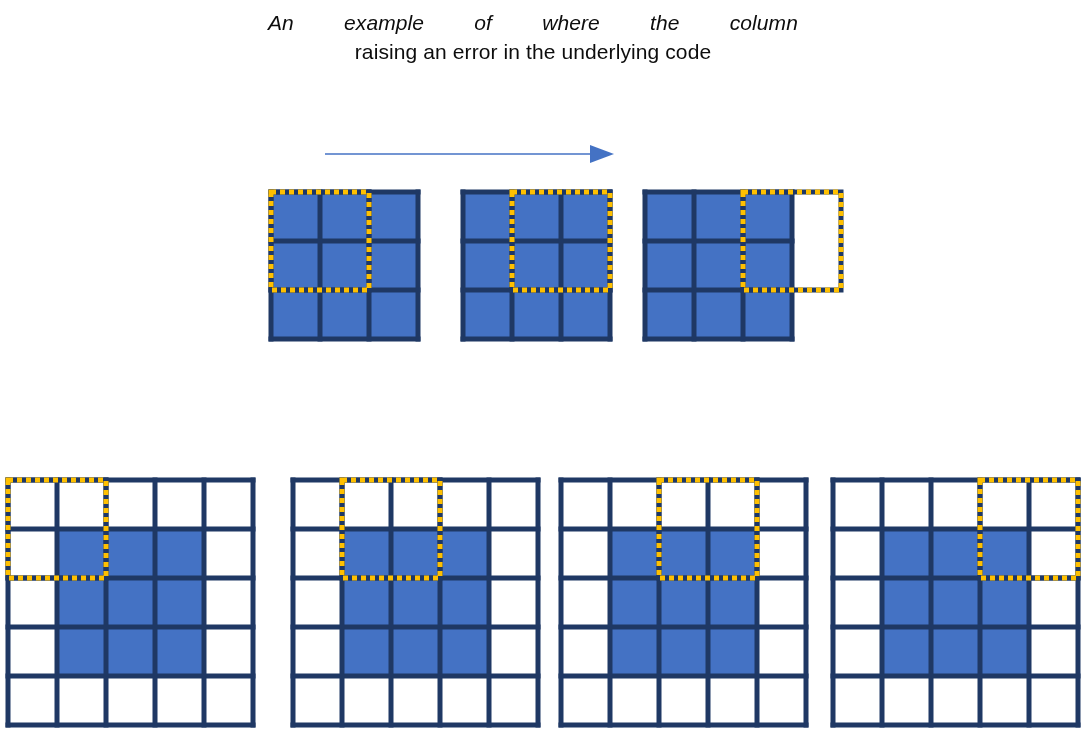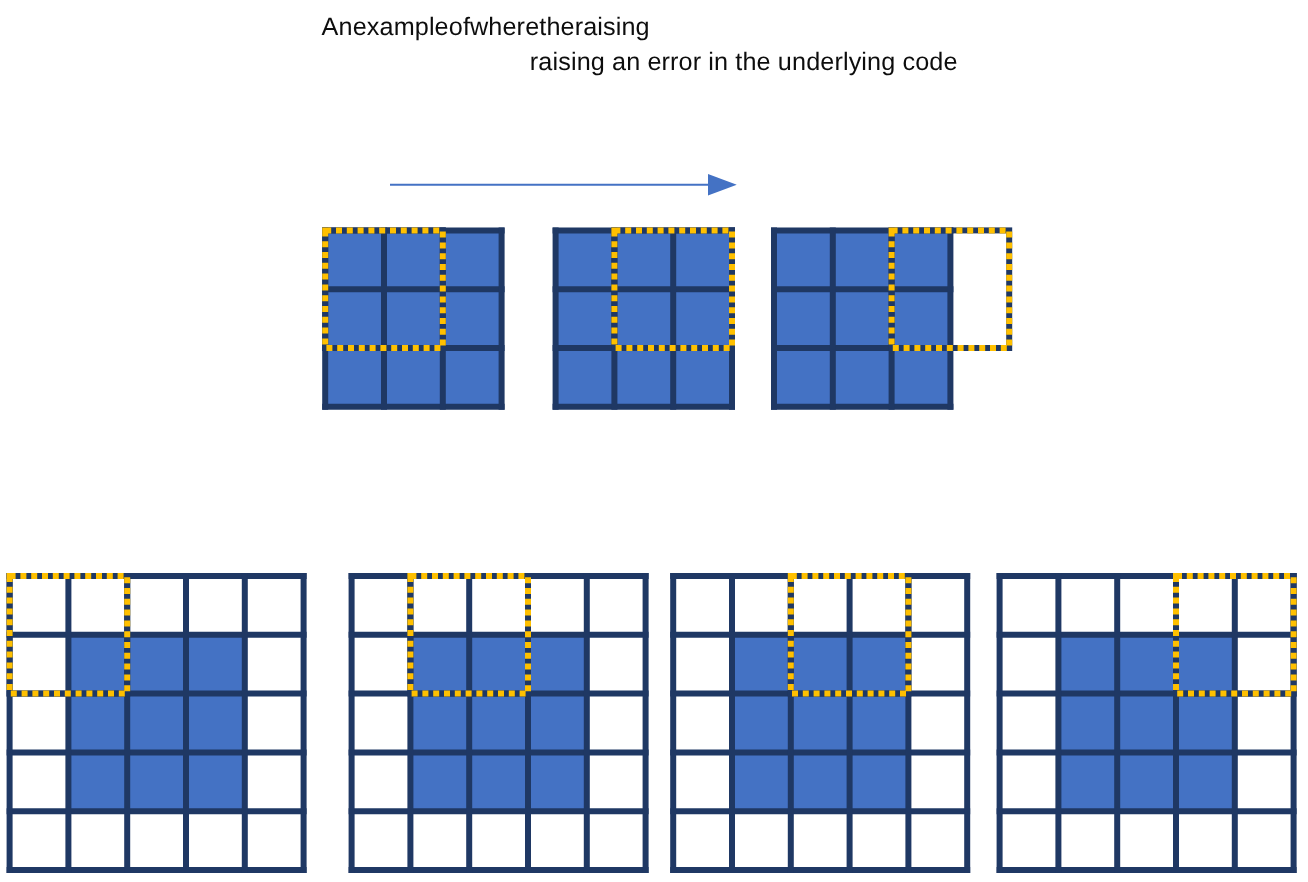--- a/index.html
+++ b/index.html
@@ -29,24 +29,25 @@
     text-justify: inter-word;
     color: #0d0d0d;
     letter-spacing: 0.1px;
   }
   #caption .line {
     display: block;
     white-space: nowrap;
   }
   #caption .line.j {
     display: flex;
-    justify-content: flex-start;
+    justify-content: space-between;
+    font-style: italic;
   }
   #caption .line.last {
-    text-align: right;
+    text-align: center;
   }
 
   
   #stride-arrow {
     position: absolute;
     left: 322px;
     top: 140px;
     width: 292px;
     height: 28px;
   }
@@ -74,21 +75,21 @@
 </head>
 <body>
 
 <div id="caption">
   <span class="line j">
     <span>An</span>
     <span>example</span>
     <span>of</span>
     <span>where</span>
     <span>the</span>
-    <span>raising</span>
+    <span>column</span>
   </span>
   <span class="line last">raising an error in the underlying code</span>
 </div>
 
 <div id="stride-arrow">
   <svg width="292" height="28" viewBox="0 0 292 28">
     <line class="arrow-line" x1="3" y1="14" x2="268" y2="14" stroke="#4472C4" stroke-width="1.6"></line>
     <polygon class="arrow-head" points="268,5 292,14 268,23" fill="#4472C4"></polygon>
   </svg>
 </div>

